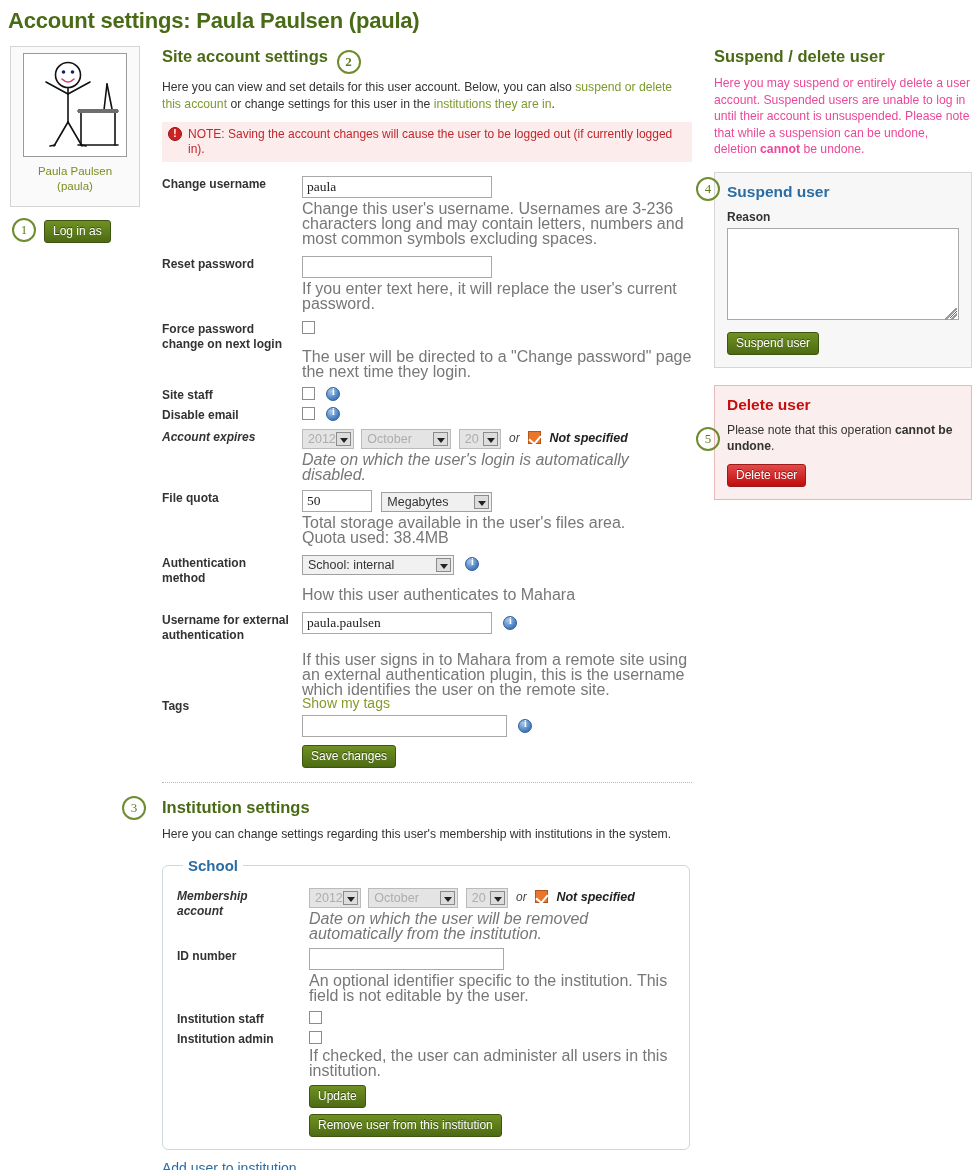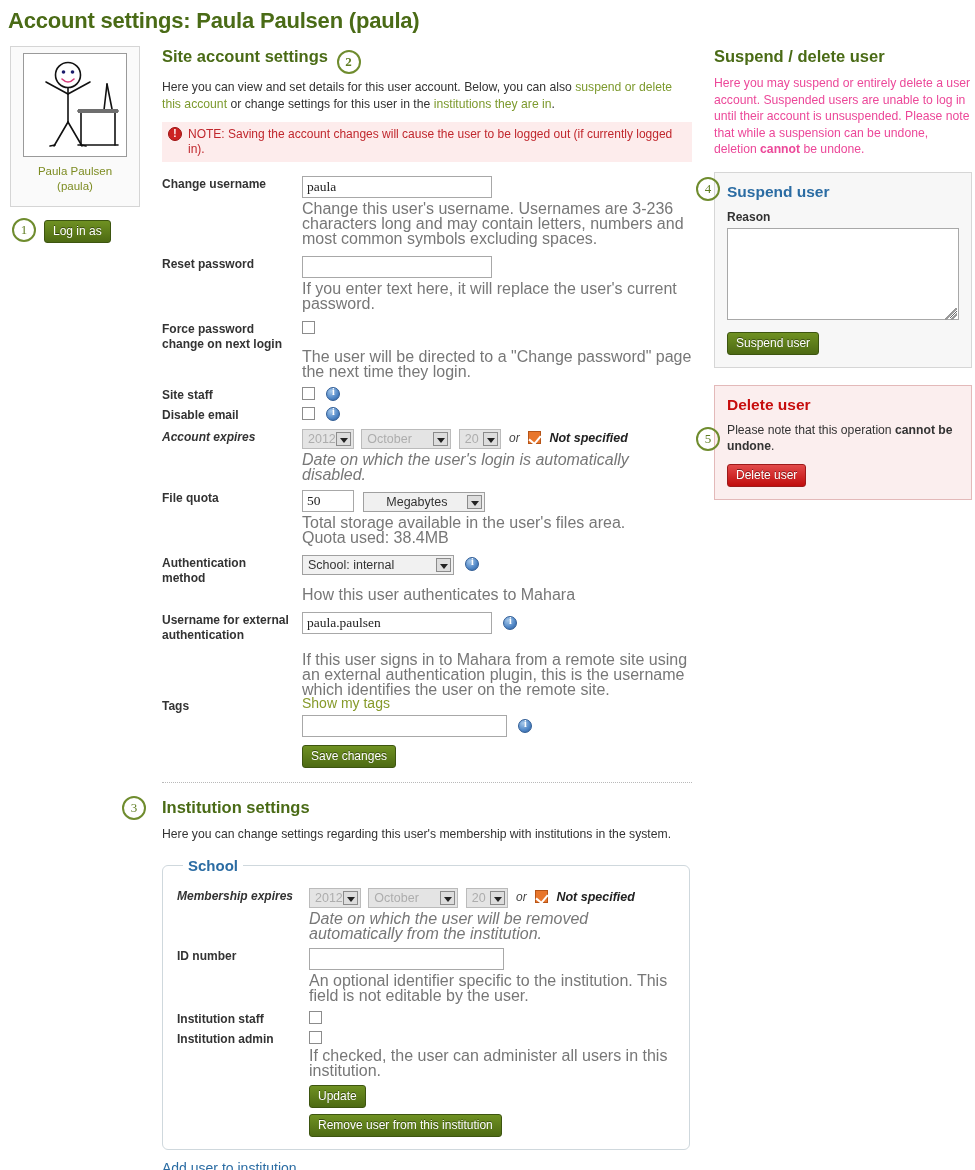--- a/index.html
+++ b/index.html
@@ -142,21 +142,21 @@
     height: 22px;
     padding: 1px 4px;
     font-size: 13.5px;
     font-family: Liberation Serif, serif;
     color: #222;
     background: #fff;
   }
   input.txt.w190 { width: 190px; }
   input.txt.w195 { width: 195px; }
   input.txt.w205 { width: 205px; }
-  input.txt.w65  { width: 52px; }
+  input.txt.w65  { width: 70px; }
 
   .cb {
     -webkit-appearance: none; appearance: none;
     width: 13px; height: 13px;
     border: 1px solid #8c8c8c;
     background: #fff;
     vertical-align: -2px;
     margin: 0;
   }
   .cb.orange {
@@ -419,21 +419,21 @@
         <input class="cb orange" type="checkbox" checked="" style="">
         <span class="notspec">Not specified</span>
         <div class="help italic">Date on which the user's login is automatically disabled.</div>
       </div>
     </div>
 
     <div class="row" style="margin-top:8px;">
       <div class="lbl">File quota</div>
       <div class="fld">
         <input class="txt w65" type="text" value="50" style="">
-        <span class="sel" style="width:122px; margin-left:6px; background:#f0f0f0;text-align:center;">
+        <span class="sel" style="width:111px; margin-left:6px; background:#f0f0f0;">
           <span>Megabytes</span><span class="arr"></span>
         </span>
         <div class="help">Total storage available in the user's files area.</div>
         <div class="help" style="margin-top:0;">Quota used: 38.4MB</div>
       </div>
     </div>
 
     <div class="row" style="margin-top:10px;">
       <div class="lbl">Authentication method</div>
       <div class="fld">
@@ -472,21 +472,21 @@
 
     <div style="margin-top:14px; position:relative;">
       <span class="step" style="position:absolute; left:-40px; top:-1px;">3</span>
       <h2 class="sec">Institution settings</h2>
       <div class="intro">Here you can change settings regarding this user's membership with institutions in the system.</div>
 
       <fieldset class="fieldset">
         <legend>School</legend>
 
         <div class="row" style="margin-top:0;">
-          <div class="lbl italic" style="width:120px;">Membership expires</div>
+          <div class="lbl italic" style="width:120px;">Membership account</div>
           <div class="fld" style="margin-left:132px;">
             <span class="sel disabled" style="width:52px;">
               <span>2012</span><span class="arr"></span>
             </span>
             <span class="sel disabled" style="width:90px; margin-left:4px;">
               <span>October</span><span class="arr"></span>
             </span>
             <span class="sel disabled" style="width:42px; margin-left:4px;">
               <span>20</span><span class="arr"></span>
             </span>

